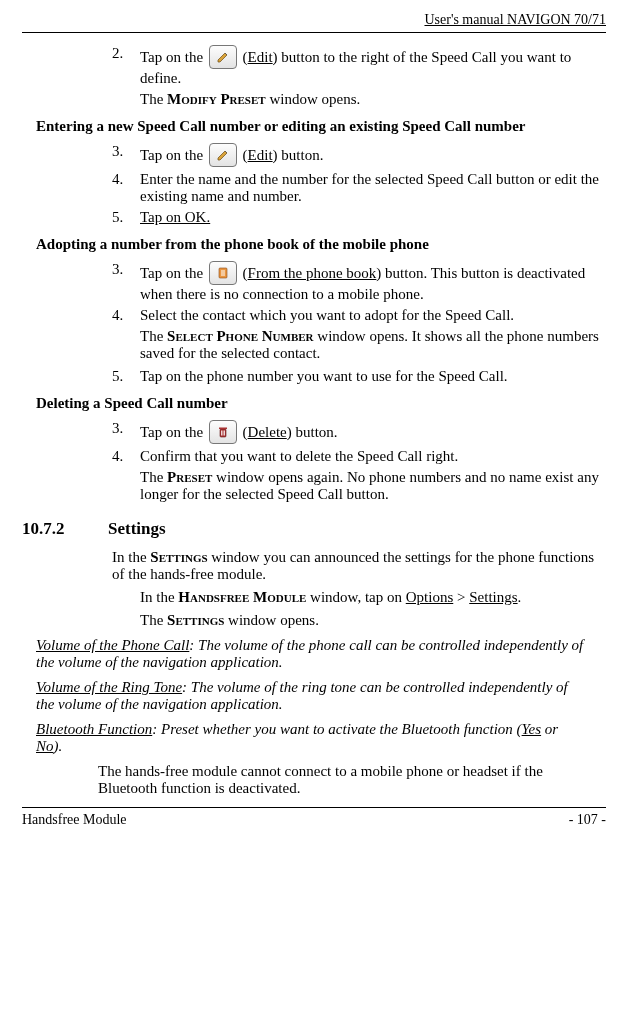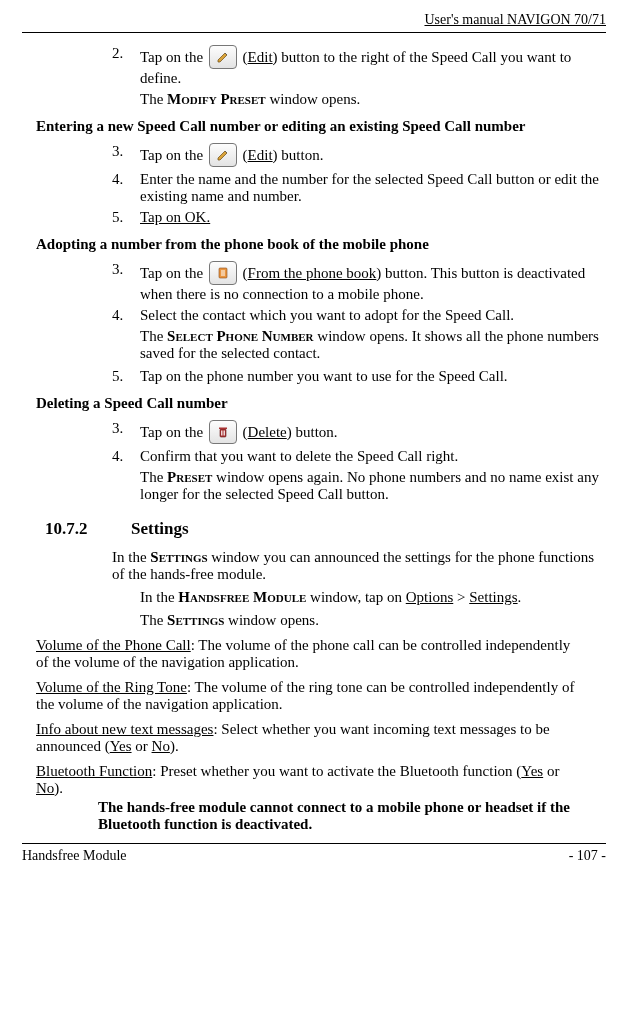--- a/index.html
+++ b/index.html
@@ -58,21 +58,20 @@
     }
     .section-row {
       display: flex;
       margin: 16px 0 10px 0;
     }
     .section-num {
       width: 86px;
       font-weight: bold;
       font-size: 17px;
       flex-shrink: 0;
-      margin-left: 23px;
     }
     .section-title {
       font-weight: bold;
       font-size: 17px;
     }
     .body-para {
       margin-left: 90px;
       margin-bottom: 6px;
       padding-right: 4px;
     }
@@ -96,29 +95,29 @@
     }
     .icon svg {
       position: absolute;
       top: 50%;
       left: 50%;
       transform: translate(-50%, -50%);
     }
     .def {
       margin: 8px 18px 0 14px;
       padding-right: 4px;
+      font-style: italic;
     }
     .def-term {
       text-decoration: underline;
     }
     .def-body {
       margin-left: 76px;
-      margin-top: 2px;
-      padding-right: 4px;
-      font-weight: bold;
+      margin-top: 8px;
+      padding-right: 4px;
     }
     .inline-text {
       vertical-align: middle;
     }
   </style>
 </head>
 <body>
 
 <div class="page">
   <div class="header">
@@ -246,23 +245,20 @@
     </div>
 
     <div class="def">
       <span class="def-term">Volume of the Phone Call</span><span>: The volume of the phone call can be controlled independently of the volume of the navigation application.</span>
     </div>
 
     <div class="def">
       <span class="def-term">Volume of the Ring Tone</span><span>: The volume of the ring tone can be controlled independently of the volume of the navigation application.</span>
     </div>
 
-    <div class="def">
-      <span class="def-term">Info about new text messages</span><span>: Select whether you want incoming text messages to be announced (</span><span class="underl">Yes</span><span> or </span><span class="underl">No</span><span>).</span>
-    </div>
 
     <div class="def">
       <span class="def-term">Bluetooth Function</span><span>: Preset whether you want to activate the Bluetooth function (</span><span class="underl">Yes</span><span> or </span><span class="underl">No</span><span>).</span>
     </div>
     <div class="def-body">The hands-free module cannot connect to a mobile phone or headset if the Bluetooth function is deactivated.</div>
 
   </div>
 
   <div class="footer">
     <span>Handsfree Module</span>

